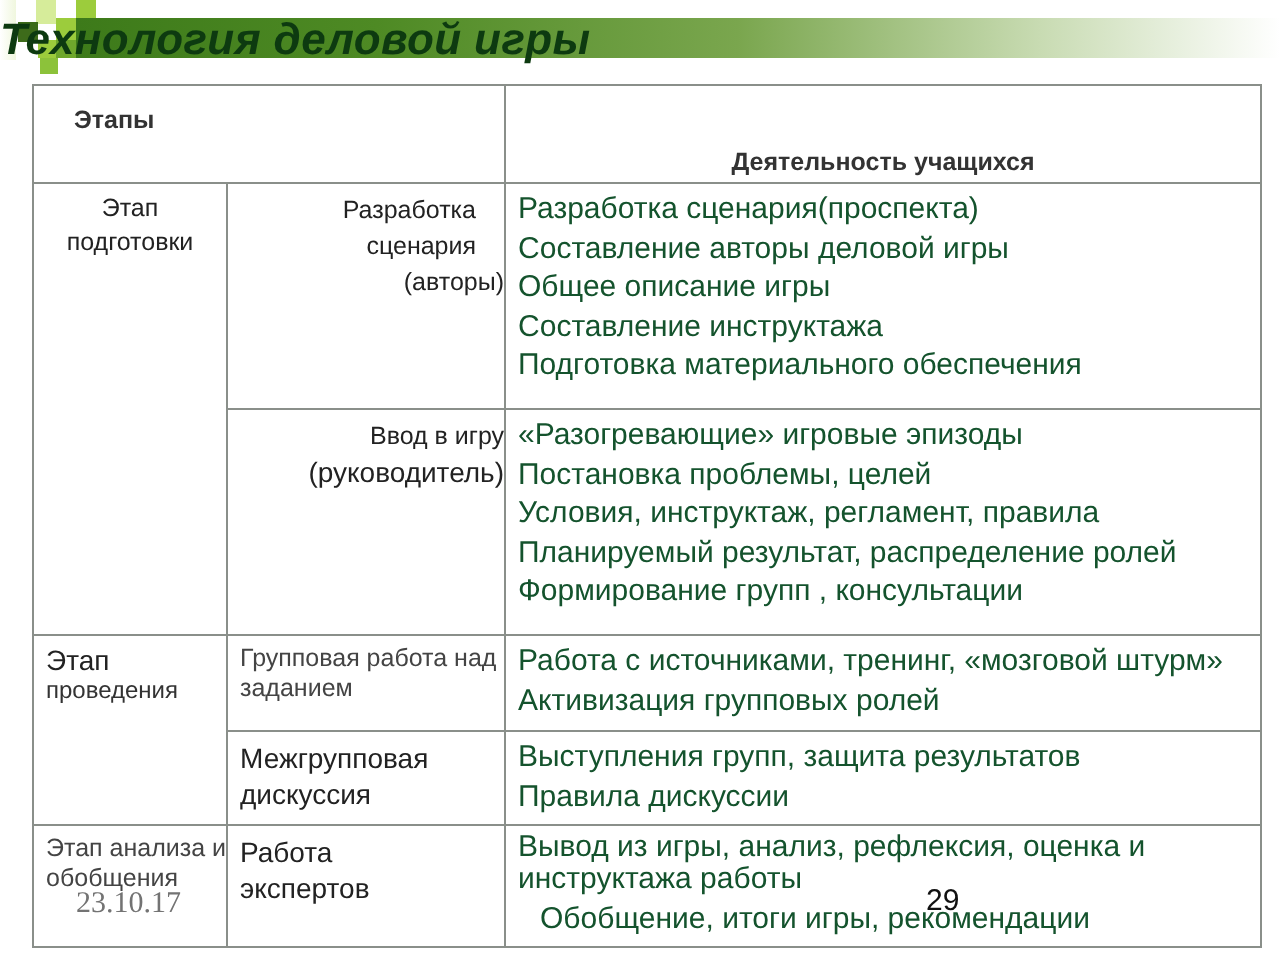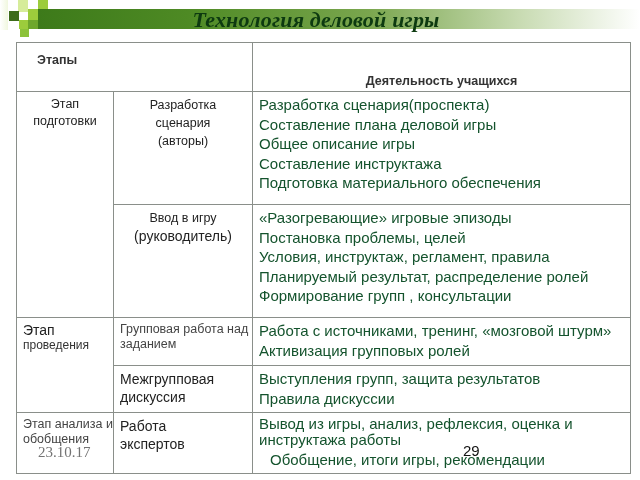--- a/index.html
+++ b/index.html
@@ -8,38 +8,37 @@
     background:#ffffff;
     font-family:"Liberation Sans", "DejaVu Sans", sans-serif;
   }
   .deco { position:absolute; }
   .sq { position:absolute; }
   .bar {
     position:absolute; left:38px; top:9px; width:602px; height:20px;
     background:linear-gradient(to right, #3d7a1a 0%, #4e8a24 25%, #7aa64e 55%, #c8dbb2 80%, #ffffff 100%);
   }
   .title {
-    position:absolute; left:0; top:7px; width:632px; text-align:center;
+    position:absolute; left:0; top:7px; width:632px; 
     font-size:22px; font-weight:bold; font-style:italic; color:#0d3a10;
     letter-spacing:0.2px;
-    font-family:Liberation Serif, serif;
   }
   table.main {
     position:absolute; left:16px; top:42px; width:614px;
     border-collapse:collapse; table-layout:fixed;
   }
   table.main td {
     border:1.5px solid #8a8f8a; vertical-align:top; padding:0;
     color:#333; font-size:12.5px;
   }
   .hdr-left { height:38px; font-weight:bold; font-size:14px; color:#0d2a10; padding:10px 0 0 20px !important; }
   .hdr-right { font-weight:bold; font-size:13px; color:#0d2a10; text-align:center; vertical-align:bottom !important; padding-bottom:3px !important; }
   .stage1 { text-align:center; font-size:14.5px; line-height:17px; padding-top:4px !important; color:#222 !important; }
   .stage1 .sub { font-size:12.5px; }
-  .role-big { text-align:center; font-size:16px; line-height:18px; padding-top:4px !important; color:#222 !important; }
+  .role-big { text-align:right; font-size:16px; line-height:18px; padding-top:4px !important; color:#222 !important; }
   .role-big .sub { font-size:14px; }
   .acts { padding:3px 0 0 6px !important; }
   .acts div { line-height:19.6px; font-size:15px; color:#14532d; white-space:nowrap; }
   .stage-left { padding:4px 0 0 6px !important; color:#222 !important; }
   .stage-left .big { font-size:14px; line-height:16px; }
   .stage-left .small { font-size:12px; line-height:15px; color:#333; }
   .role-plain { padding:4px 0 0 6px !important; font-size:12.5px; line-height:15px; color:#444 !important; }
   .role-bold { padding:4px 0 0 6px !important; font-size:14px; line-height:18px; font-weight:bold; color:#222 !important; }
   .stage3 { padding:4px 0 0 6px !important; font-size:12px; line-height:15px; color:#444 !important; }
   .footer-date { position:absolute; left:38px; top:444px; font-family:"Liberation Serif", serif; font-size:15px; color:#737373; }
@@ -77,21 +76,21 @@
     <td rowspan="2" class="stage1">
       <div>Этап</div>
       <div class="sub">подготовки</div>
     </td>
     <td class="role-big" style="height:108px">
       <div style="padding:0 14px;">Разработка сценария</div>
       <div>(авторы)</div>
     </td>
     <td class="acts">
       <div>Разработка сценария(проспекта)</div>
-      <div>Составление плана деловой игры</div>
+      <div>Составление авторы деловой игры</div>
       <div>Общее описание игры</div>
       <div>Составление инструктажа</div>
       <div>Подготовка материального обеспечения</div>
     </td>
   </tr>
   <tr>
     <td class="role-big" style="height:108px">
       <div>Ввод в игру</div>
       <div class="sub">(руководитель)</div>
     </td>

